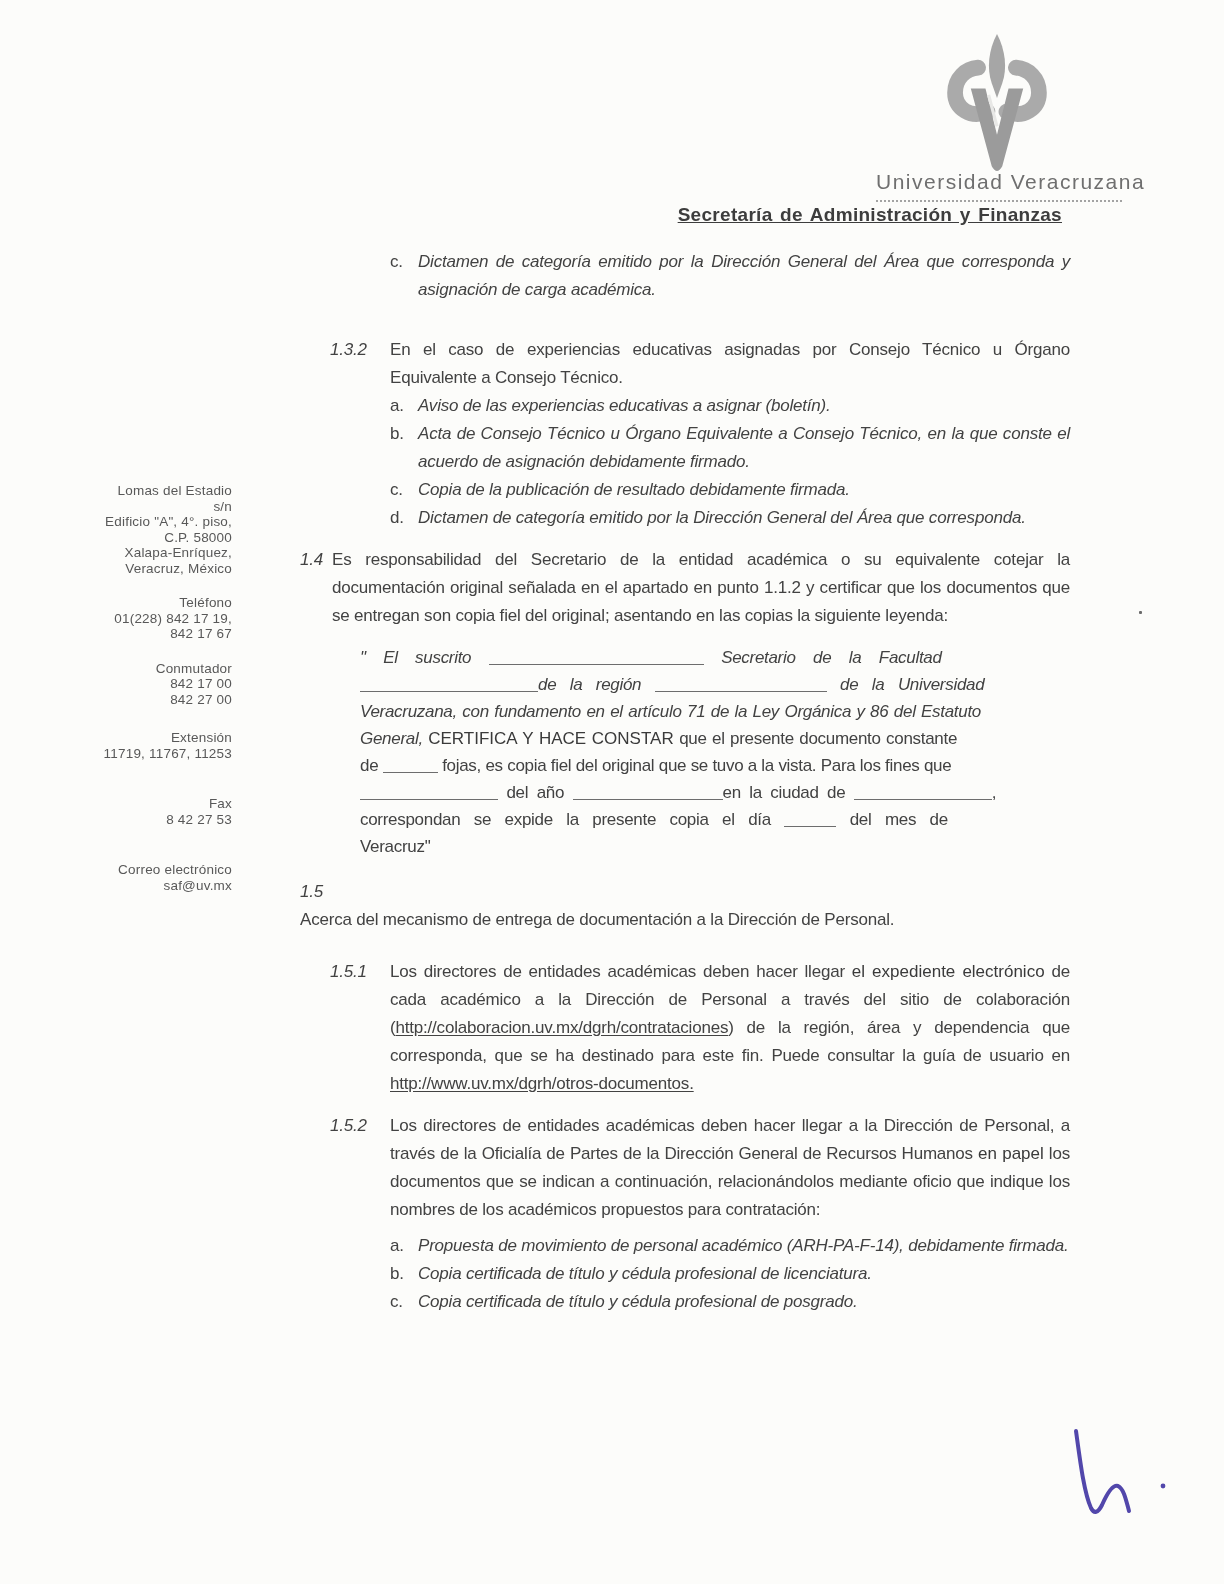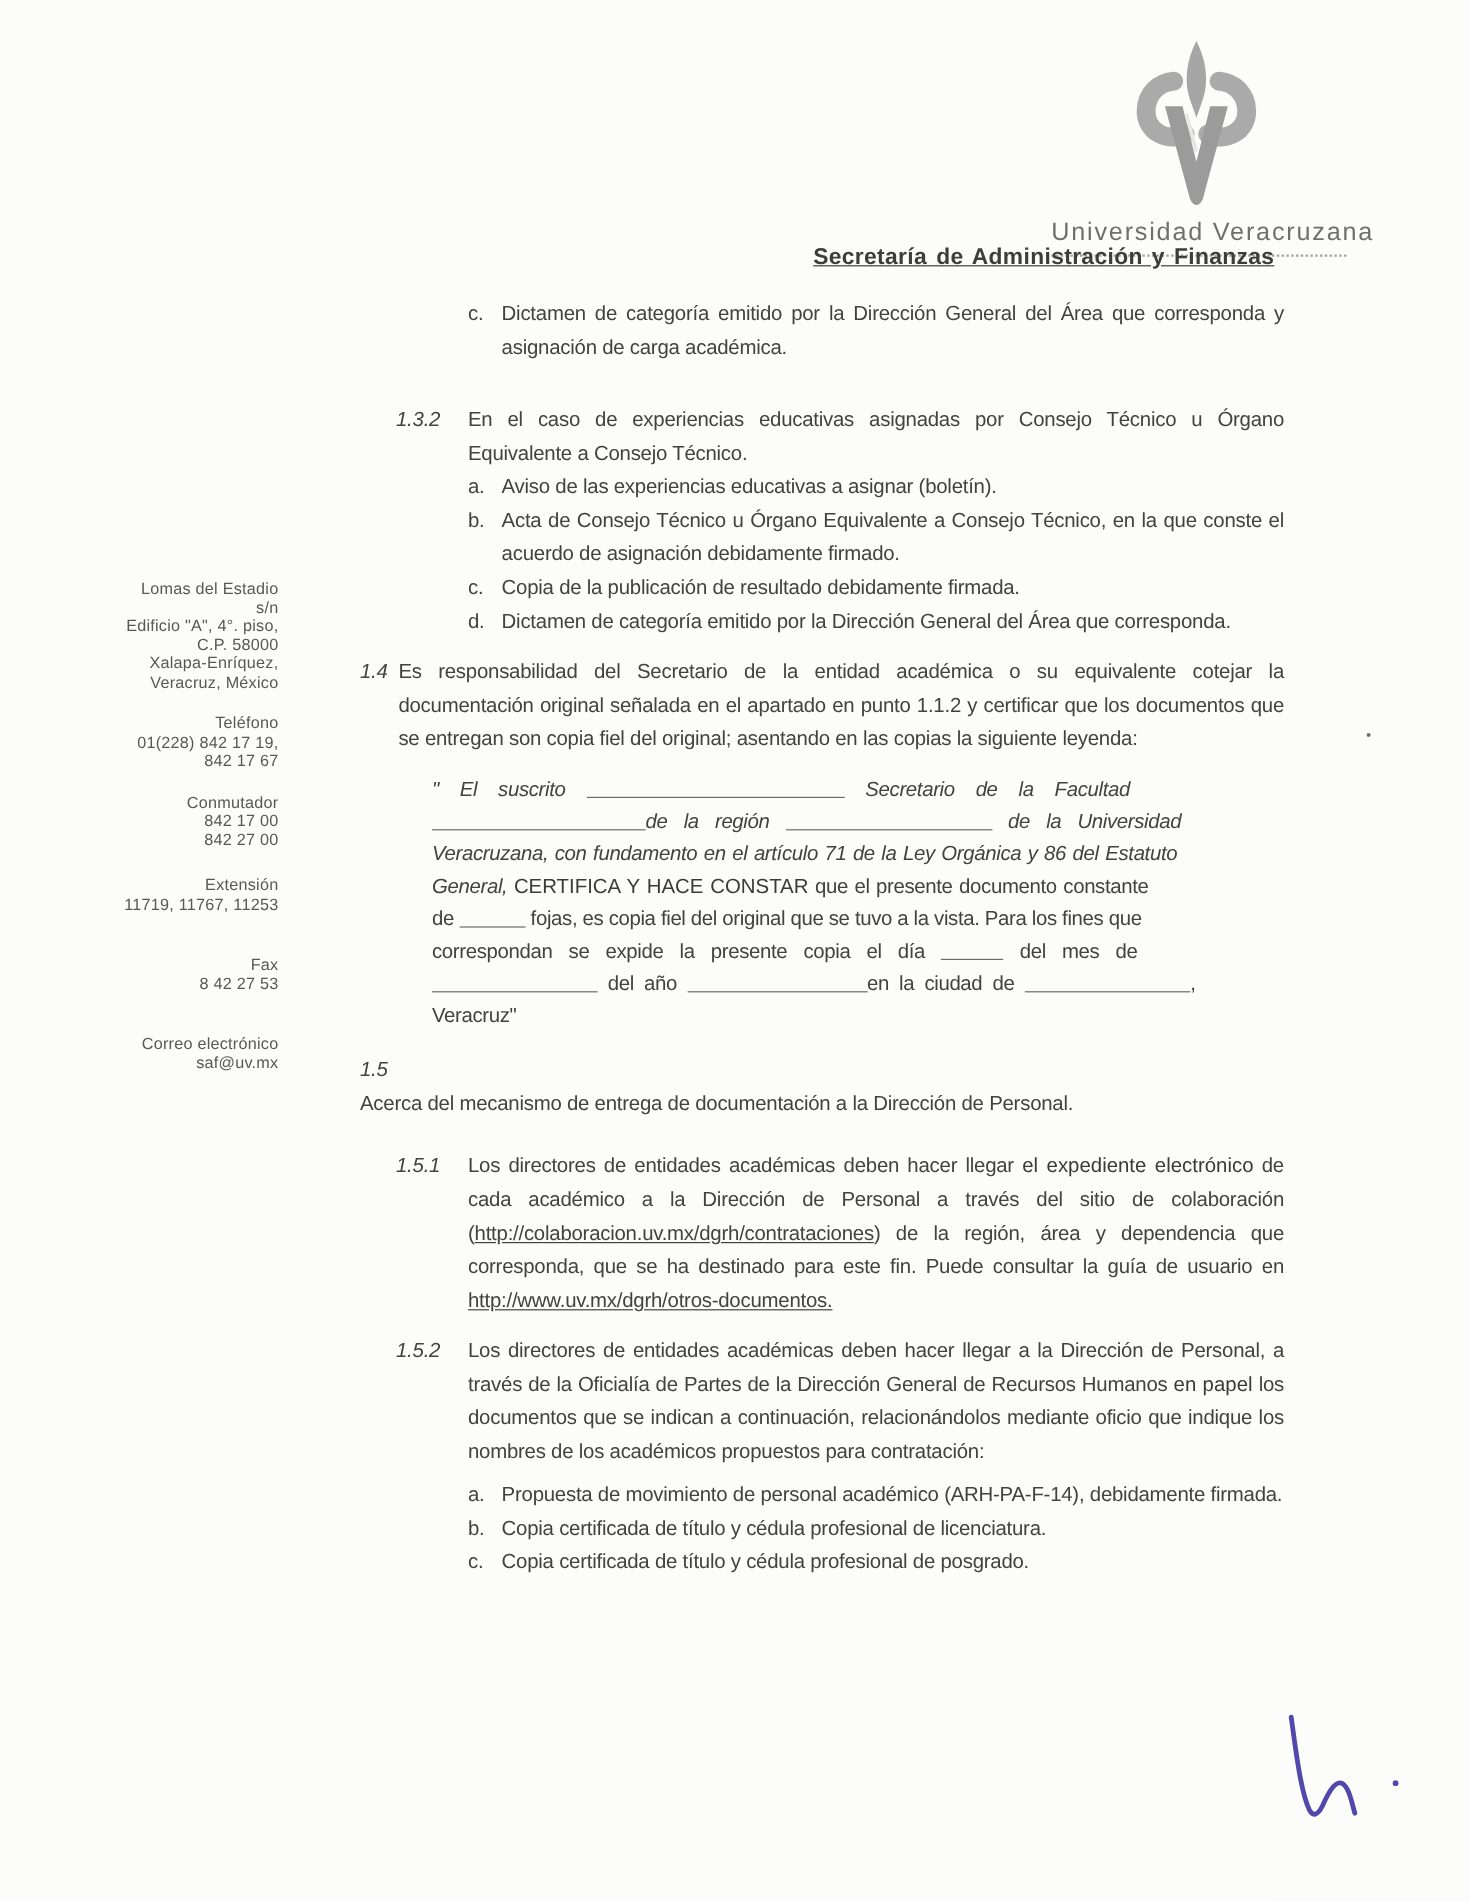--- a/index.html
+++ b/index.html
@@ -11,21 +11,21 @@
     position:relative;
     width:1224px;height:1584px;
     margin:0 auto;
     background:#fcfcfa;
     color:#454545;
     overflow:hidden;
   }
   
   .logo{position:absolute;left:938px;top:32px;width:118px;height:152px;}
   .univ{
-    position:absolute;left:876px;top:182px;width:246px;
+    position:absolute;left:876px;top:170px;width:246px;
     text-align:left;
     font-size:21px;letter-spacing:1.5px;color:#6f6f6f;
     padding-bottom:6px;border-bottom:2px dotted #a3a3a3;
     white-space:nowrap;
   }
   .dept{
     position:absolute;left:640px;top:204px;width:422px;
     text-align:right;font-size:19px;font-weight:700;color:#3d3d3d;
     letter-spacing:.3px;word-spacing:2px;white-space:nowrap;text-decoration:underline;
   }
@@ -42,21 +42,21 @@
   .g-fax{margin-top:35px}
   .g-mail{margin-top:35px}
   
   .main{
     position:absolute;left:300px;top:240px;width:770px;
     font-size:17px;line-height:28px;letter-spacing:-0.2px;
     color:#424242;
   }
   .li{display:flex;}
   .li .label{width:28px;flex:0 0 28px;}
-  .li .litext{flex:1;text-align:justify;}
+  .li .litext{flex:1;text-align:justify;font-style:italic;}
   .sublist{margin-left:90px;}
   .sec{display:flex;}
   .sec .num{flex:0 0 auto;font-style:italic;}
   .sec .stext{flex:1;text-align:justify;}
   .indent30{margin-left:30px;}
   .numw60{width:60px;flex-basis:60px;}
   .numw32{width:32px;flex-basis:32px;}
   .numw35{width:35px;flex-basis:35px;}
   .top-c{margin-top:8px;}
   .s132{margin-top:32px;}
@@ -151,22 +151,22 @@
       <span class="num numw32">1.4</span>
       <div class="stext">Es responsabilidad del Secretario de la entidad académica o su equivalente cotejar la documentación original señalada en el apartado en punto 1.1.2 y certificar que los documentos que se entregan son copia fiel del original; asentando en las copias la siguiente leyenda:</div>
     </div>
 
     <div class="quote">
       <div class="qline" style="word-spacing:13px"><span class="i">" El suscrito </span><span class="blank" style="width: 215px;"></span><span class="i"> Secretario de la Facultad</span></div>
       <div class="qline" style="word-spacing:9px"><span class="blank" style="width: 178px;"></span><span class="i">de la región </span><span class="blank" style="width: 172px;"></span><span class="i"> de la Universidad</span></div>
       <div class="qline" style="word-spacing:1px"><span class="i">Veracruzana, con fundamento en el artículo 71 de la Ley Orgánica y 86 del Estatuto</span></div>
       <div class="qline" style="word-spacing:1px"><span class="i">General, </span><span class="b">CERTIFICA Y HACE CONSTAR</span><span> que el presente documento constante</span></div>
       <div class="qline"><span>de </span><span class="blank" style="width: 55px;"></span><span> fojas, es copia fiel del original que se tuvo a la vista. Para los fines que</span></div>
+      <div class="qline" style="word-spacing:4px"><span class="blank" style="width: 138px;"></span><span> del año </span><span class="blank" style="width: 150px;"></span><span>en la ciudad de </span><span class="blank" style="width: 138px;"></span><span>,</span></div>
       <div class="qline" style="word-spacing:9px"><span>correspondan se expide la presente copia el día </span><span class="blank" style="width: 52px;"></span><span> del mes de</span></div>
-      <div class="qline" style="word-spacing:4px"><span class="blank" style="width: 138px;"></span><span> del año </span><span class="blank" style="width: 150px;"></span><span>en la ciudad de </span><span class="blank" style="width: 138px;"></span><span>,</span></div>
       <div class="qline"><span>Veracruz"</span></div>
     </div>
 
     <div class="sec s15">
       <span class="num numw35">1.5</span>
       <div class="stext">Acerca del mecanismo de entrega de documentación a la Dirección de Personal.</div>
     </div>
 
     <div class="sec s151 indent30">
       <span class="num numw60">1.5.1</span>

